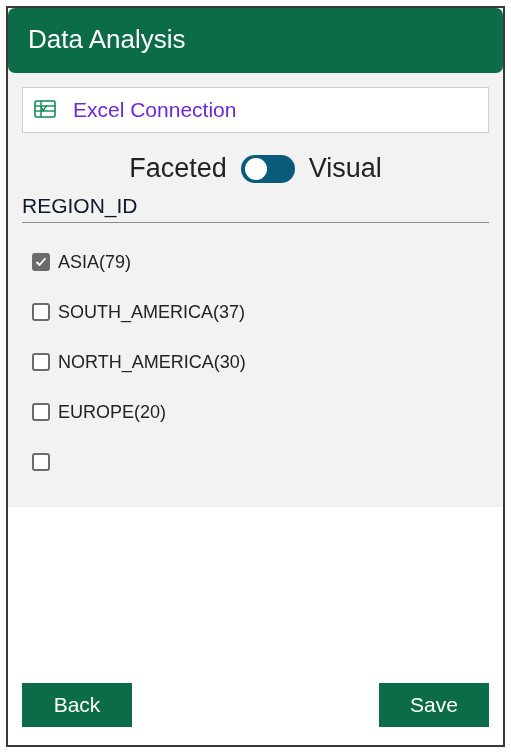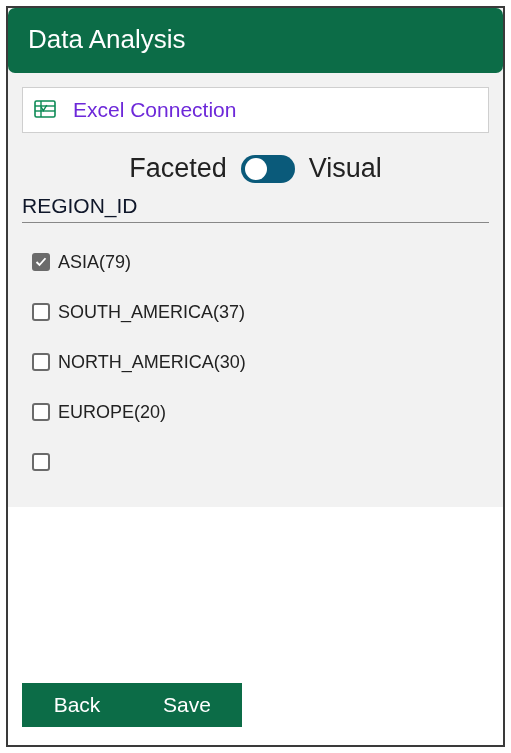--- a/index.html
+++ b/index.html
@@ -119,21 +119,21 @@
   }
   .cb.checked svg { display: block; }
   .cb svg { display: none; }
   .spacer {
     flex: 1;
     background: #fff;
     margin: 12px -14px 0 -14px;
   }
   .footer {
     display: flex;
-    justify-content: flex-start;
+    justify-content: space-between;
     padding: 18px 14px 18px 14px;
     background: #fff;
     margin: 0 -14px -14px -14px;
   }
   .btn {
     background: #0c6c47;
     color: #fff;
     font-size: 21px;
     border: none;
     padding: 10px 28px;

